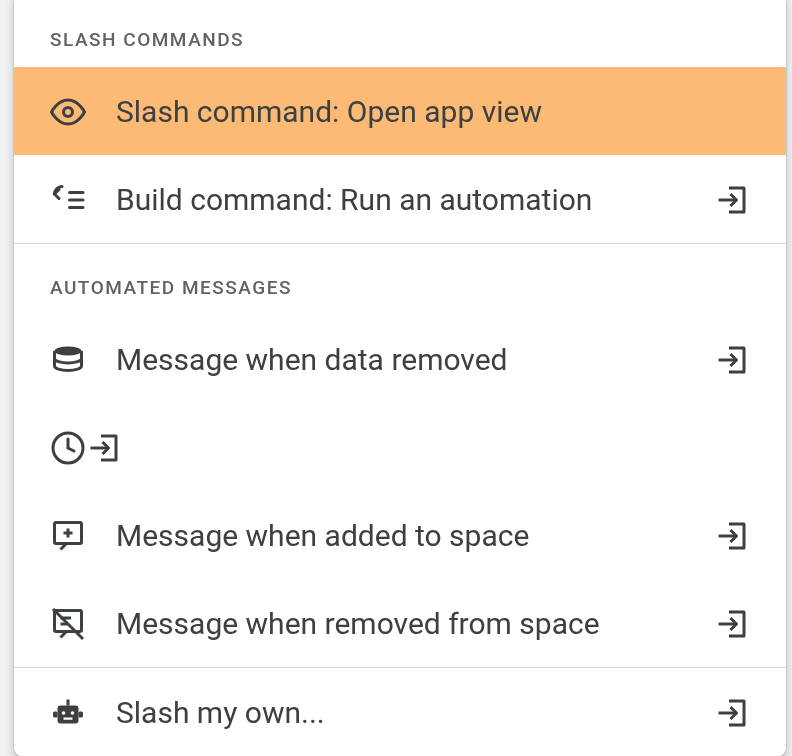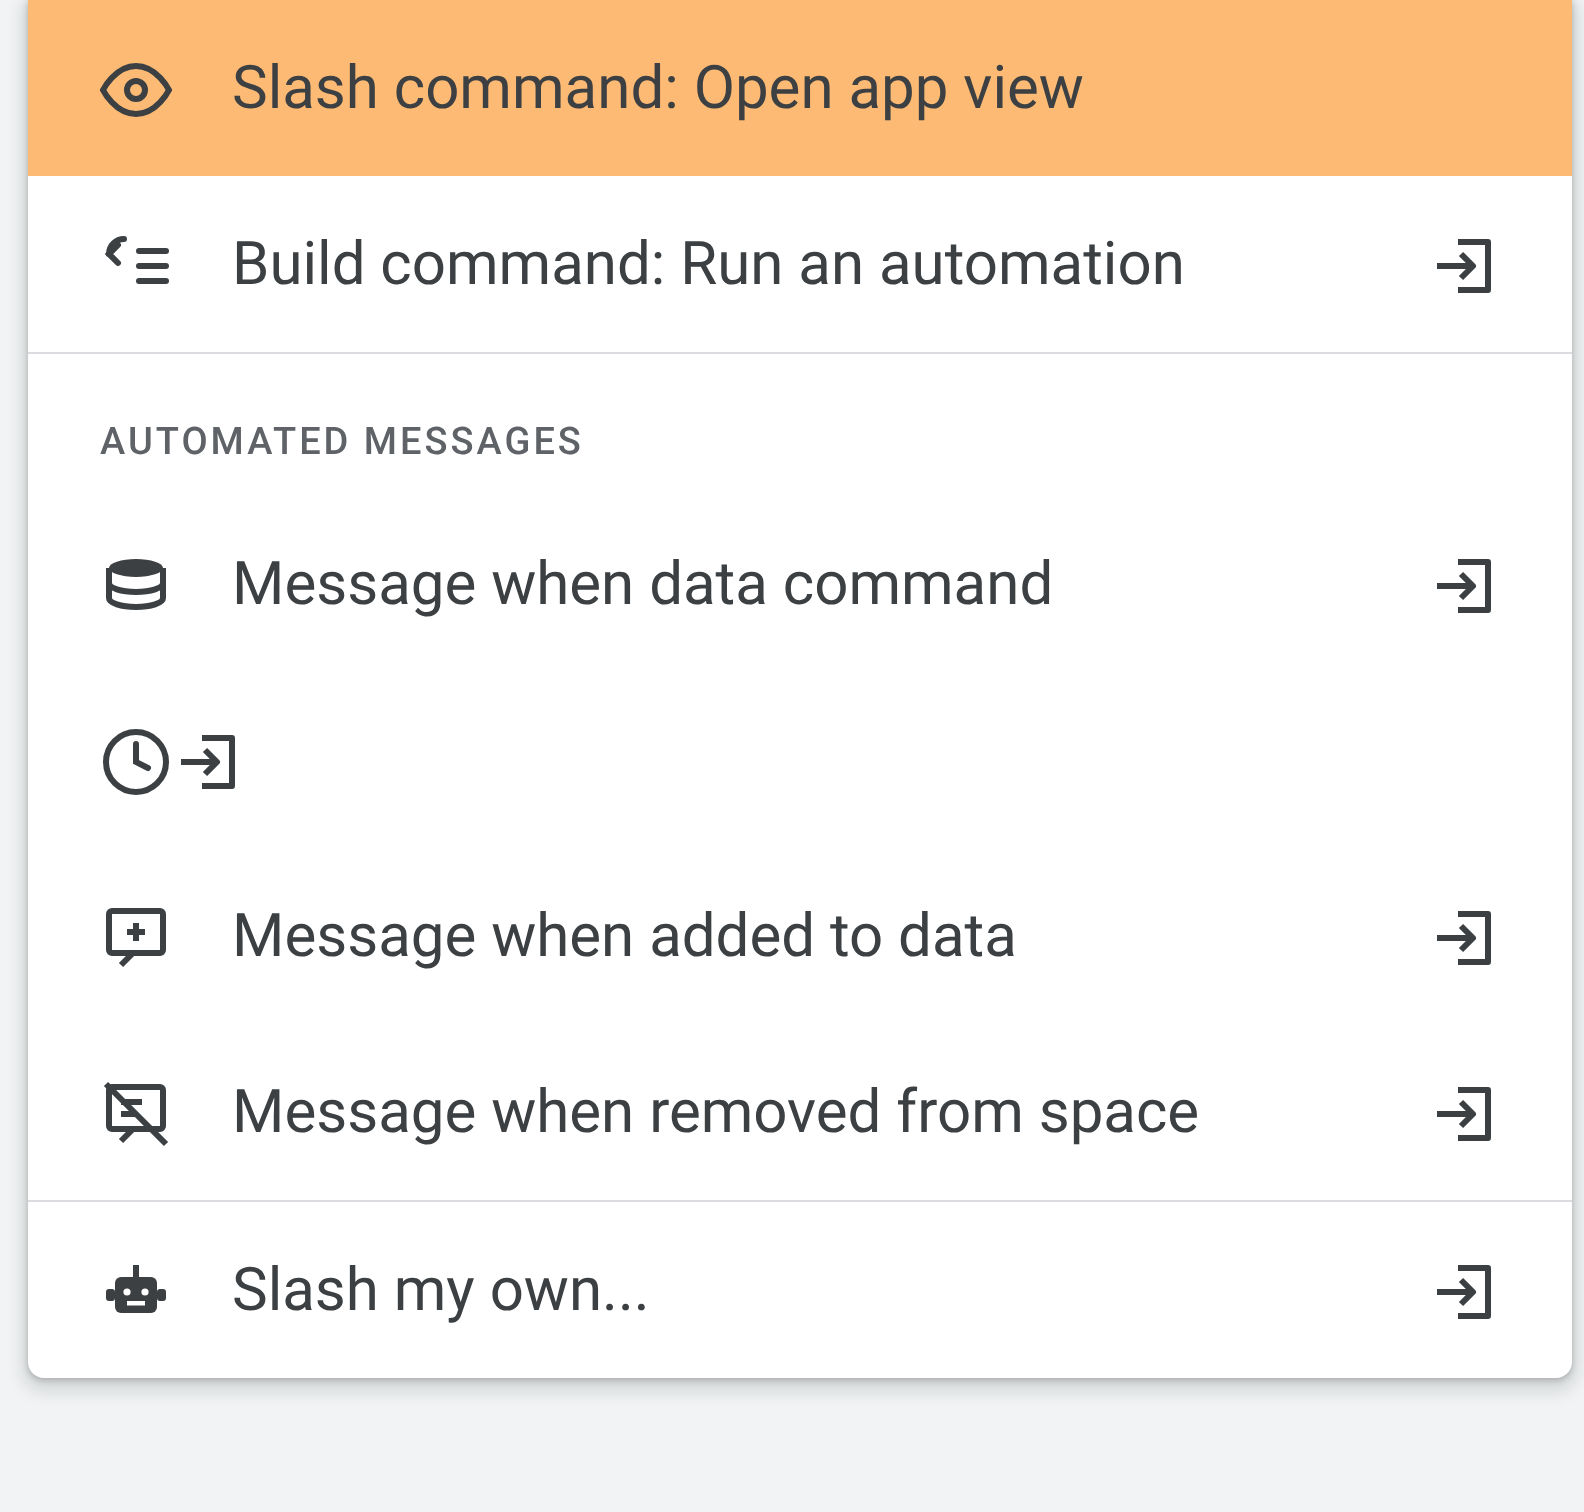--- a/index.html
+++ b/index.html
@@ -79,20 +79,21 @@
     }
     svg {
       display: block;
     }
   </style>
 </head>
 <body>
 
 <div class="menu-panel">
 
+  <div class="section-header first">SLASH COMMANDS</div>
 
   <div class="menu-item selected">
     <span class="item-icon">
       <svg width="36" height="36" viewBox="0 0 24 24" fill="none" stroke="currentColor" stroke-width="2">
         <path d="M1 12s4-8 11-8 11 8 11 8-4 8-11 8-11-8-11-8z"></path>
         <circle cx="12" cy="12" r="3"></circle>
       </svg>
     </span>
     <span class="item-label">Slash command: Open app view</span>
   </div>
@@ -122,21 +123,21 @@
   <div class="section-header">AUTOMATED MESSAGES</div>
 
   <div class="menu-item">
     <span class="item-icon">
       <svg width="36" height="36" viewBox="0 0 24 24" fill="currentColor">
         <ellipse cx="12" cy="6" rx="9" ry="3"></ellipse>
         <path d="M3 6v5c0 1.66 4.03 3 9 3s9-1.34 9-3V6" fill="none" stroke="currentColor" stroke-width="2"></path>
         <path d="M3 11v5c0 1.66 4.03 3 9 3s9-1.34 9-3v-5" fill="none" stroke="currentColor" stroke-width="2"></path>
       </svg>
     </span>
-    <span class="item-label">Message when data command</span>
+    <span class="item-label">Message when data removed</span>
     <span class="arrow-icon">
       <svg width="36" height="36" viewBox="0 0 24 24" fill="none" stroke="currentColor" stroke-width="2" stroke-linejoin="round">
         <path d="M10 4h10v16H10"></path>
         <path d="M3 12h12"></path>
         <polyline points="11 8 15 12 11 16"></polyline>
       </svg>
     </span>
   </div>
 
   <div class="menu-item">
@@ -157,21 +158,21 @@
 
   <div class="menu-item">
     <span class="item-icon">
       <svg width="36" height="36" viewBox="0 0 24 24" fill="none" stroke="currentColor" stroke-width="2">
         <rect x="3" y="3" width="18" height="14" rx="1"></rect>
         <path d="M7 21l4-4"></path>
         <line x1="12" y1="7" x2="12" y2="13"></line>
         <line x1="9" y1="10" x2="15" y2="10"></line>
       </svg>
     </span>
-    <span class="item-label">Message when added to data</span>
+    <span class="item-label">Message when added to space</span>
     <span class="arrow-icon">
       <svg width="36" height="36" viewBox="0 0 24 24" fill="none" stroke="currentColor" stroke-width="2" stroke-linejoin="round">
         <path d="M10 4h10v16H10"></path>
         <path d="M3 12h12"></path>
         <polyline points="11 8 15 12 11 16"></polyline>
       </svg>
     </span>
   </div>
 
   <div class="menu-item">

